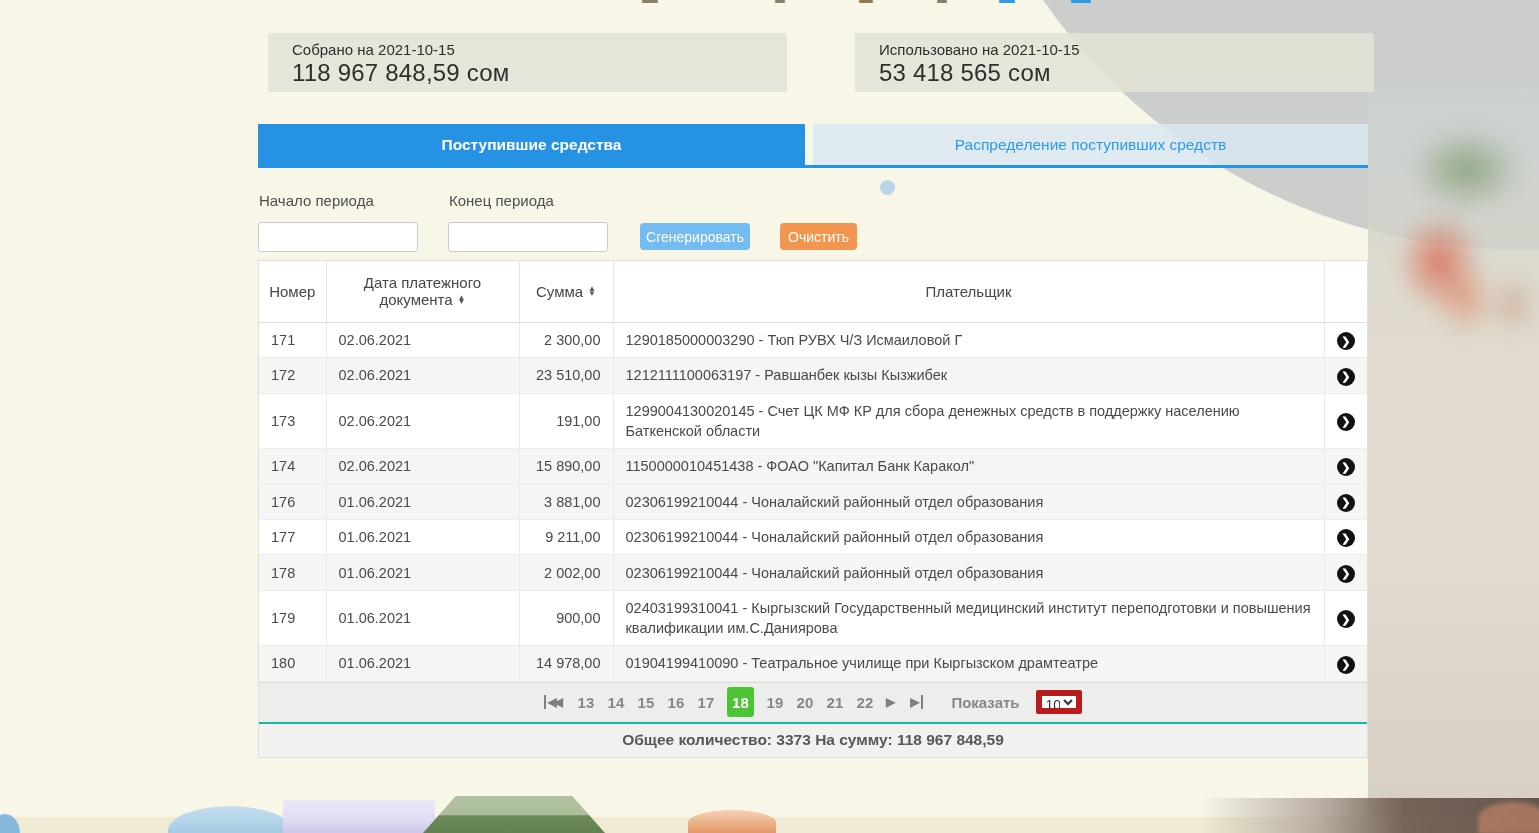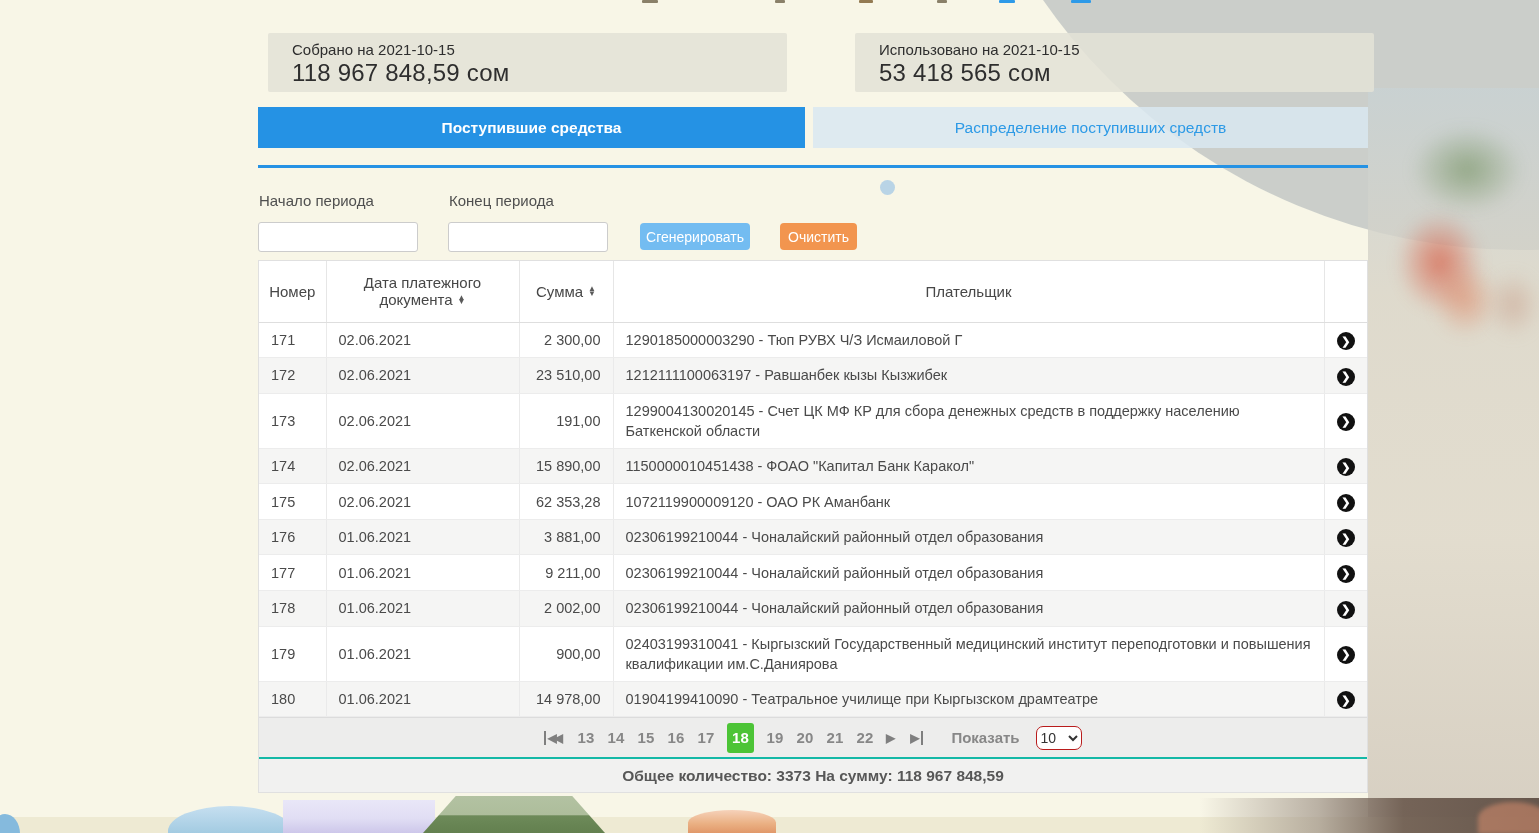--- a/index.html
+++ b/index.html
@@ -46,21 +46,21 @@
   
   .content { position:absolute; left:0; top:0; width:1539px; height:833px; z-index:3; }
 
   .sum-box { position:absolute; width:519px; height:59px; border-radius:2px;
              background:rgba(227,226,215,0.87); padding:8px 12px 0 24px; color:#2e2e2e; }
   .sum-box .lbl { font-size:15px; }
   .sum-box .val { font-size:24px; letter-spacing:0.2px; margin-top:1px; }
   #box-collected { left:268px; top:33px; }
   #box-used { left:838px; top:33px;margin-left:17px; }
 
-  .tab { position:absolute; top:107px; height:41px; display:flex; align-items:center;
+  .tab { position:absolute; top:124px; height:41px; display:flex; align-items:center;
          justify-content:center; font-size:15.5px; font-weight:bold; cursor:pointer; }
   #tab-active { left:258px; width:547px; background:#2592e4; color:#ffffff; }
   #tab-inactive { left:813px; width:555px; background:rgba(217,232,241,0.85); color:#2d9ae6; font-weight:normal; }
   .tab-underline { position:absolute; left:258px; top:165px; width:1110px; height:3px; background:#2592e4; }
 
   .dot { position:absolute; left:880px; top:180px; width:15px; height:15px; border-radius:50%;
          background:#b9d4e6; }
 
   .filter-label { position:absolute; top:192px; font-size:15px; color:#4f4f4f; }
   #lbl-start { left:259px; } #lbl-end { left:449px; }
@@ -97,22 +97,22 @@
            display:flex; align-items:center; justify-content:center; gap:12px;
            color:#878787; font-size:15px; font-weight:bold; }
   .pg-ico { color:#7f7f7f; font-size:12px; letter-spacing:-3px; cursor:pointer; padding-right:3px; }
   .pg-first { border-left:2px solid #7f7f7f; padding-left:1px; margin-right:2px; }
   .pg-last { border-right:2px solid #7f7f7f; padding-right:2px; }
   .pg-next { letter-spacing:0; }
   .page-num { cursor:pointer; min-width:18px; text-align:center; }
   .page-num.active { background:#4cc436; color:#fff; width:27px; height:30px; border-radius:3px;
                      display:flex; align-items:center; justify-content:center; }
   .show-lbl { margin-left:16px; }
-  .size-sel { width:46px; height:24px; font-size:14px; font-family:inherit; border:1px solid #b91c1c;
-              border-radius:7px; background:#fff; color:#333; margin-left:4px; }
+  .size-sel { width:46px; height:24px; font-size:14px; font-family:inherit; border:6px solid #b91c1c;
+              border-radius:2px; background:#fff; color:#333; margin-left:4px; }
 
   .tbl-footer { width:1108px; height:35px; background:#f1f1f0; border-top:2px solid #14b8a6;
                 display:flex; align-items:center; justify-content:center;
                 font-size:15.5px; font-weight:bold; color:#575757; }
 </style>
 </head>
 <body>
 
 <div class="stage">
 
@@ -206,27 +206,20 @@
             <td>02.06.2021</td>
             <td class="amt">191,00</td>
             <td>1299004130020145 - Счет ЦК МФ КР для сбора денежных средств в поддержку населению Баткенской области</td>
             <td><span class="chev">❯</span></td>
           </tr>
           <tr class="alt">
             <td>174</td>
             <td>02.06.2021</td>
             <td class="amt">15 890,00</td>
             <td>1150000010451438 - ФОАО "Капитал Банк Каракол"</td>
-            <td><span class="chev">❯</span></td>
-          </tr>
-          <tr>
-            <td>175</td>
-            <td>02.06.2021</td>
-            <td class="amt">62 353,28</td>
-            <td>1072119900009120 - ОАО РК Аманбанк</td>
             <td><span class="chev">❯</span></td>
           </tr>
           <tr class="alt">
             <td>176</td>
             <td>01.06.2021</td>
             <td class="amt">3 881,00</td>
             <td>02306199210044 - Чоналайский районный отдел образования</td>
             <td><span class="chev">❯</span></td>
           </tr>
           <tr>

